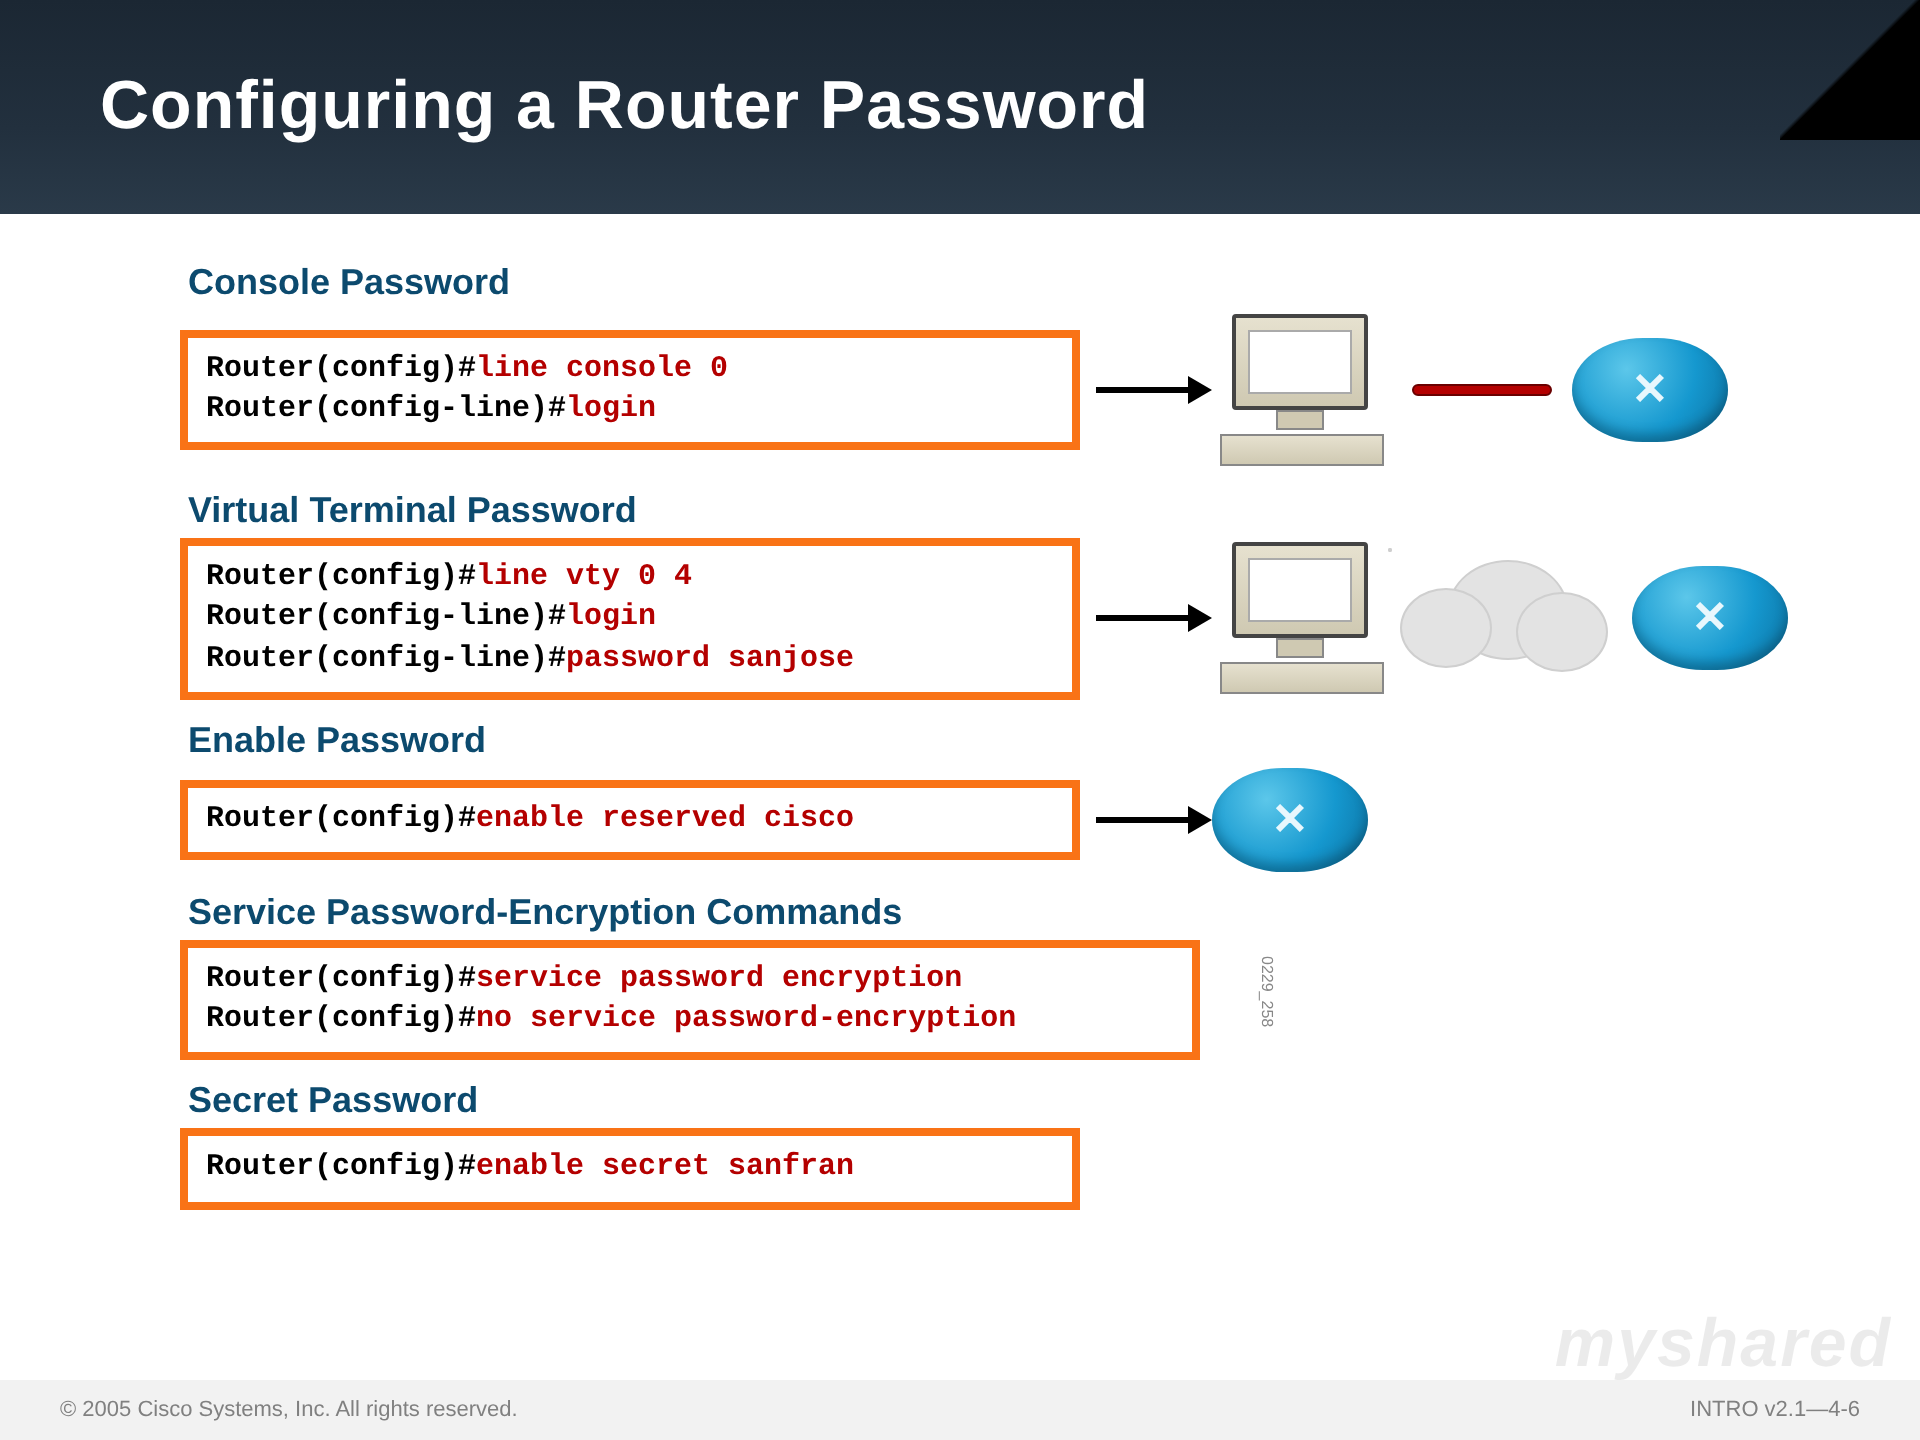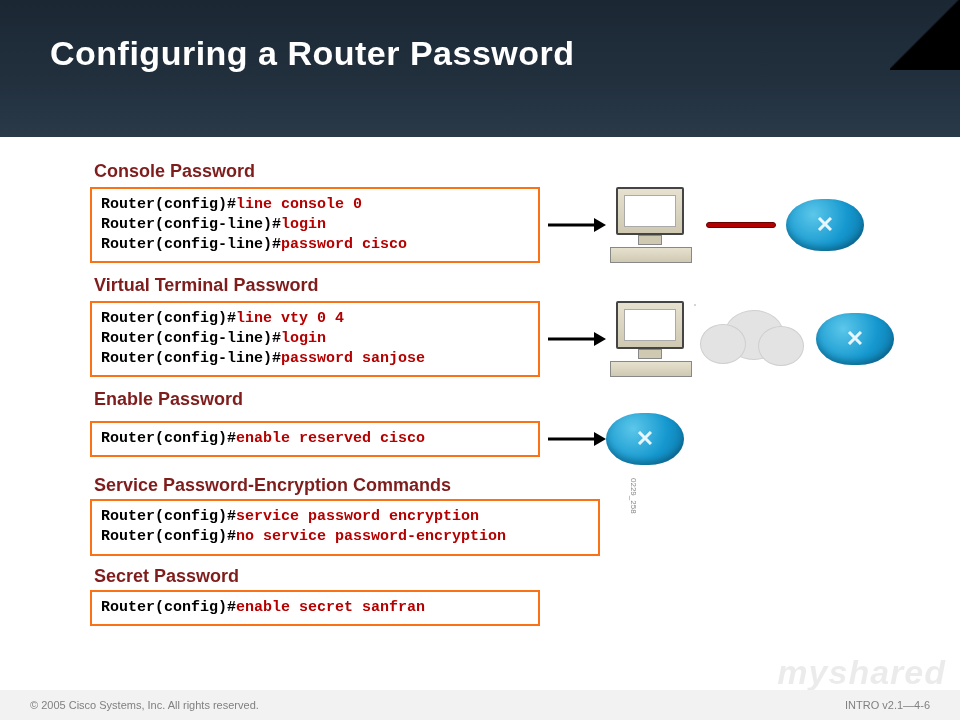--- a/index.html
+++ b/index.html
@@ -1,32 +1,32 @@
 <!DOCTYPE html>
 <html><head>
 <meta charset="utf-8">
 <style>
   * { box-sizing: border-box; margin: 0; padding: 0; }
   html, body { width: 960px; height: 720px; font-family: Arial, Helvetica, sans-serif; background: #fff; }
   .slide { width: 960px; height: 720px; position: relative; background: #ffffff; }
   .titlebar {
-    width: 100%; height: 137px;
+    width: 100%; height: 107px;
     background: linear-gradient(#1b2733, #22303e 60%, #2a3a49);
     padding: 34px 50px 0 50px;
   }
   .titlebar h1 { color: #fff; font-size: 34px; font-weight: 700; letter-spacing: 0.5px; }
   .corner-accent {
     position: absolute; top: 0; right: 0; width: 70px; height: 70px;
     background: linear-gradient(135deg, transparent 48%, #000 50%);
   }
   .content { position: relative; padding: 18px 60px 0 90px; }
   .section { margin-bottom: 10px; }
-  .section-label { font-size: 18px; font-weight: 700; color:#7f1d1d; margin: 6px 0 3px 4px; }
+  .section-label { font-size: 18px; font-weight: 700; color:#0c4a6e; margin: 6px 0 3px 4px; }
   .codebox {
-    border: 2px solid #f97316; background: #fff;
+    border: 4px solid #f97316; background: #fff;
     font-family: "Courier New", Courier, monospace;
     font-size: 15px; font-weight: 700;
     padding: 6px 9px; line-height: 1.35; width: 450px;
   }
   .codebox .line { white-space: pre; }
   .prompt { color: #000; }
   .cmd   { color: #b40000; }
   .pair { display: flex; align-items: center; gap: 0; }
   .arrow-wrap { display: flex; align-items: center; margin-left: 6px; }
   .footer {
@@ -98,21 +98,20 @@
 </div>
 
 <div class="content">
 
   <div class="section">
     <div class="section-label">Console Password</div>
     <div class="pair">
       <div class="codebox">
         <div class="line"><span class="prompt">Router(config)#</span><span class="cmd">line console 0</span></div>
         <div class="line"><span class="prompt">Router(config-line)#</span><span class="cmd">login</span></div>
-        <div class="line"><span class="prompt">Router(config-line)#</span><span class="cmd">password cisco</span></div>
       </div>
       <div class="arrow-wrap">
         <svg class="arrow-svg" width="60" height="30">
               <line x1="2" y1="15" x2="48" y2="15" stroke="#000" stroke-width="3"></line>
               <polygon points="48,8 60,15 48,22" fill="#000"></polygon>
             </svg>
       </div>
       <div class="device-row">
         <div class="computer">
           <div class="monitor"></div>

